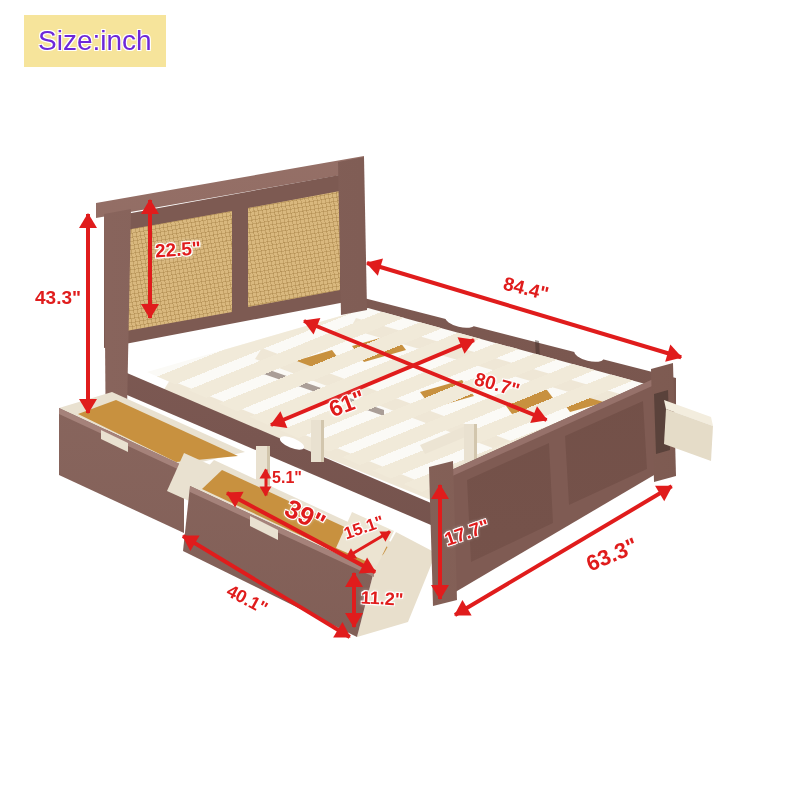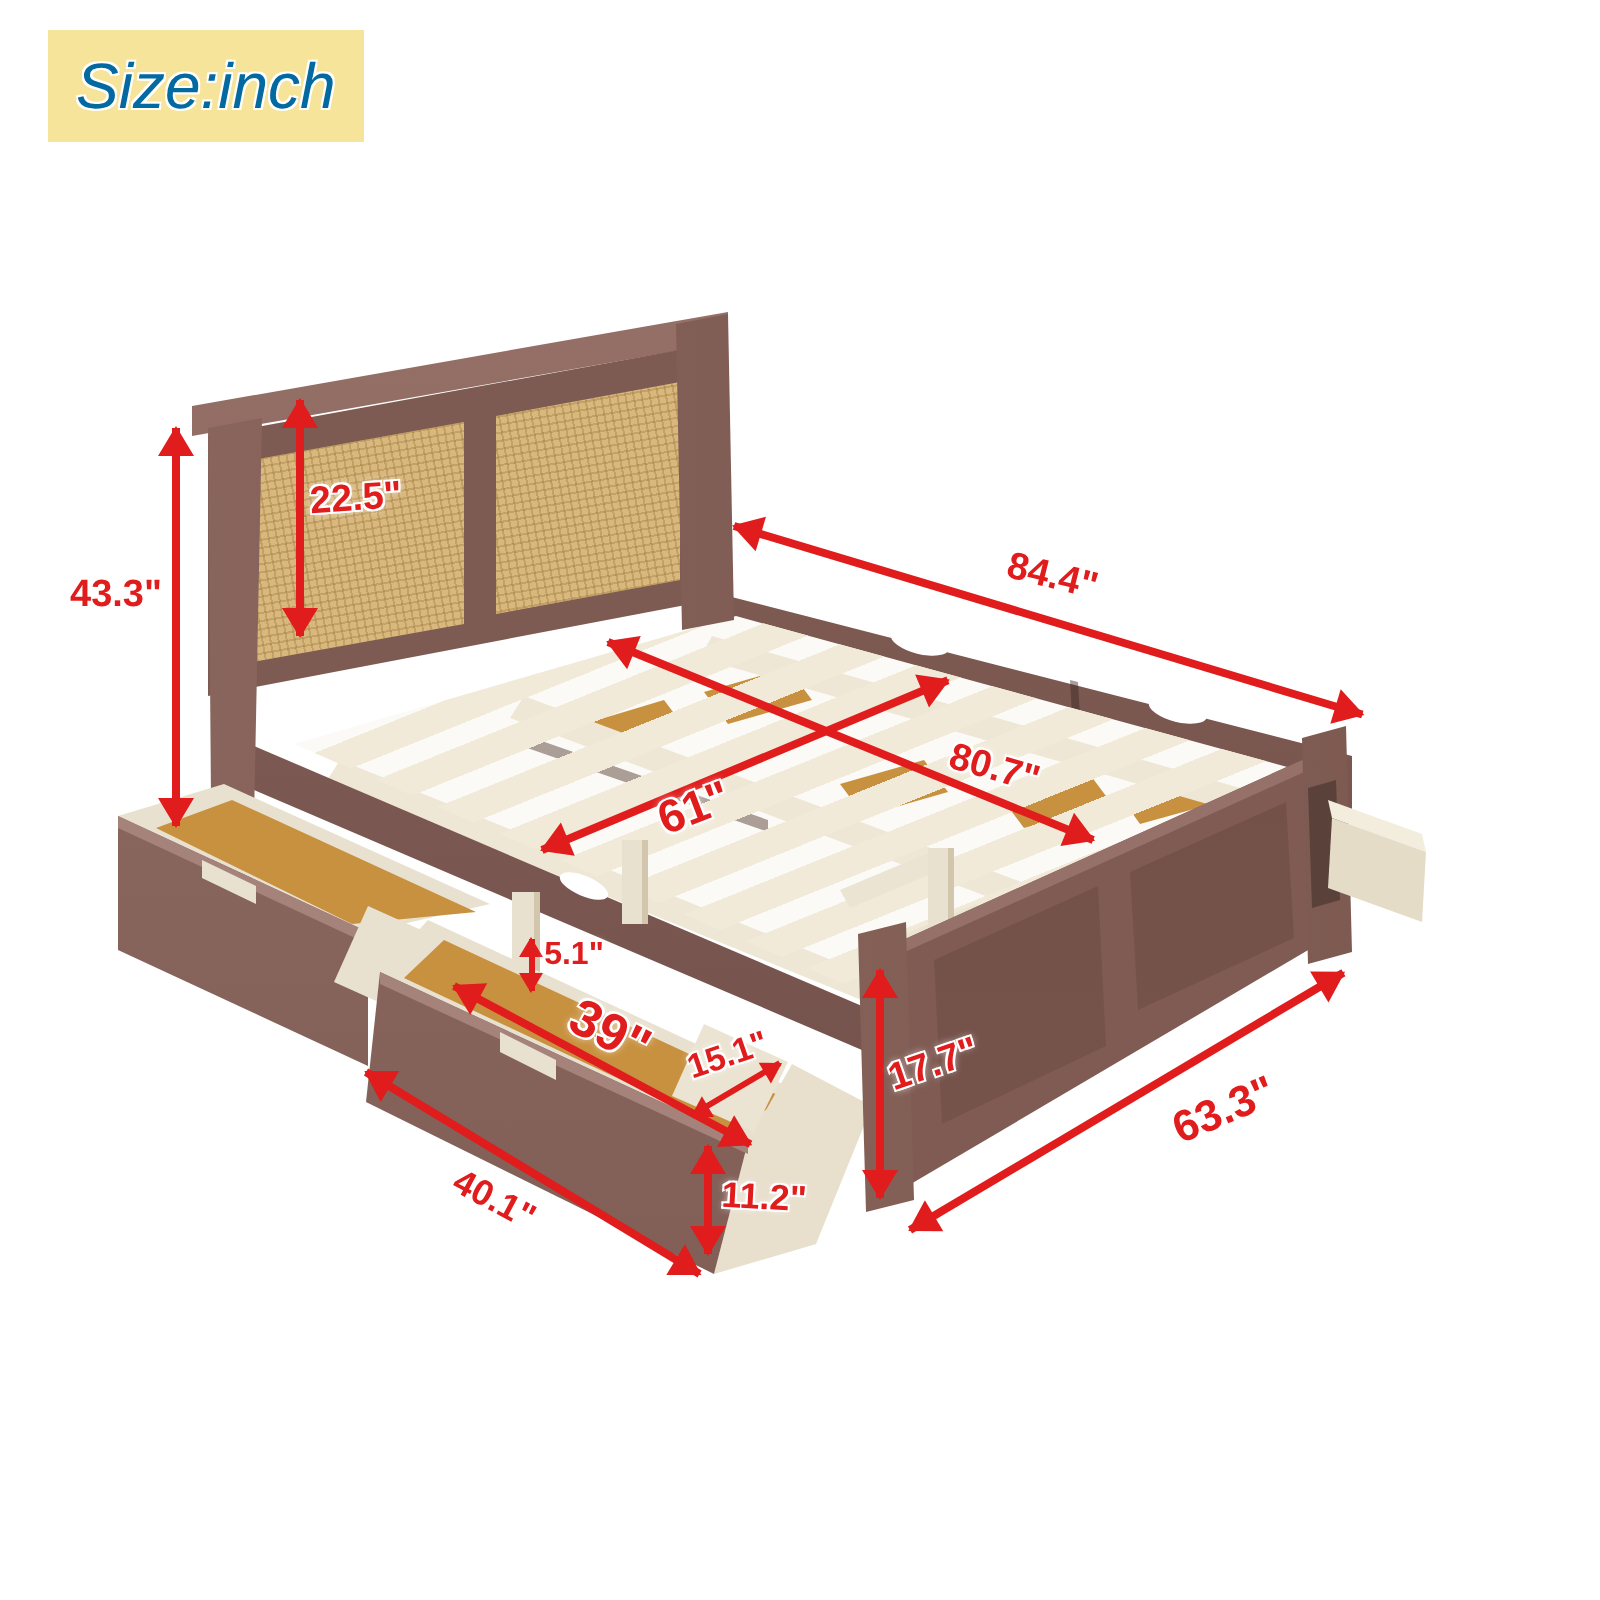--- a/index.html
+++ b/index.html
@@ -12,23 +12,23 @@
   .arr::before,.arr::after{content:"";position:absolute;top:50%;margin-top:-9px;width:0;height:0;
     border-top:9px solid transparent;border-bottom:9px solid transparent;}
   .arr::before{left:-1px;border-right:15px solid #e01c1c;}
   .arr::after{right:-1px;border-left:15px solid #e01c1c;}
   .arr.sm{height:3px;}
   .arr.sm::before,.arr.sm::after{margin-top:-6px;border-top-width:6px;border-bottom-width:6px;}
   .arr.sm::before{border-right-width:10px;}
   .arr.sm::after{border-left-width:10px;}
   .dim-label{position:absolute;color:#e01c1c;font-weight:bold;white-space:nowrap;
     text-shadow:-1px -1px 0 #fff,1px -1px 0 #fff,-1px 1px 0 #fff,1px 1px 0 #fff,0 0 4px #fff;}
-  #badge{position:absolute;left:24px;top:15px;background:#f6e49b;color:#0369a1;
-    font-size:32px;padding:9px 14px;line-height:1.2;
-    text-shadow:-1px -1px 0 #fff,1px -1px 0 #fff,-1px 1px 0 #fff,1px 1px 0 #fff;font-style:italic;}
+  #badge{position:absolute;left:24px;top:15px;background:#f6e49b;color:#6d28d9;
+    font-size:28px;padding:9px 14px;line-height:1.2;
+    text-shadow:-1px -1px 0 #fff,1px -1px 0 #fff,-1px 1px 0 #fff,1px 1px 0 #fff;}
   .rattan{background-color:#d9b87e;background-image:
     repeating-linear-gradient(80deg, rgba(146,108,48,.30) 0 1px, rgba(0,0,0,0) 1px 4px),
     repeating-linear-gradient(170deg, rgba(146,108,48,.30) 0 1px, rgba(0,0,0,0) 1px 4px);}
 </style>
 </head>
 <body>
 
 <div id="canvas">
 
   <div>

